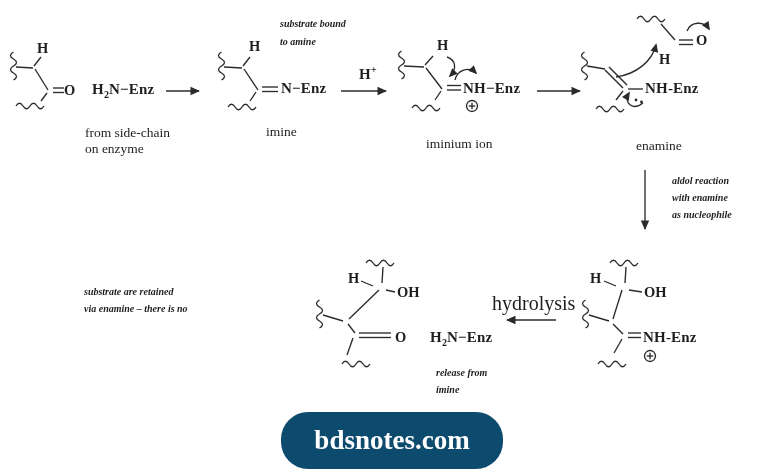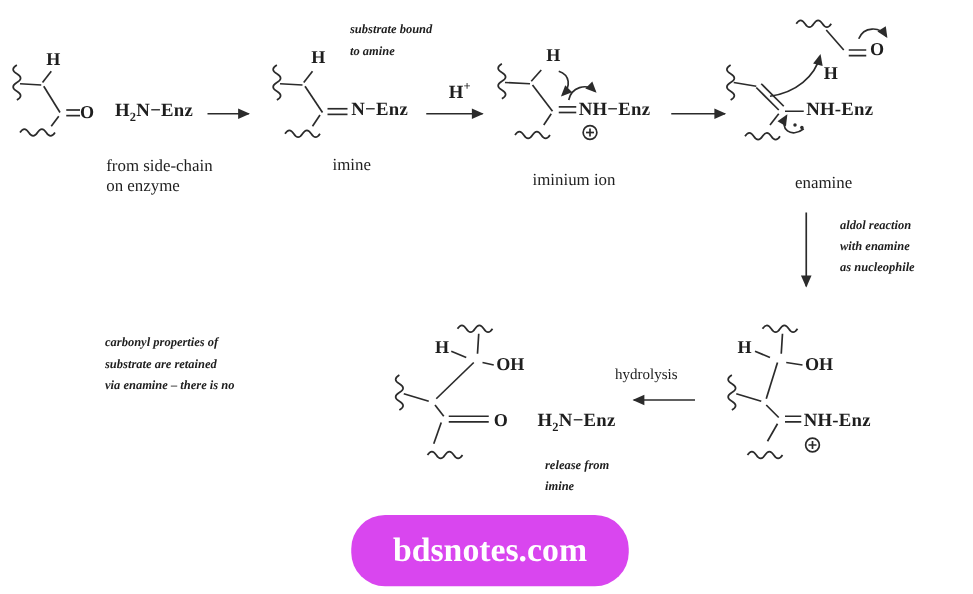--- a/index.html
+++ b/index.html
@@ -8,24 +8,24 @@
     font-family:"Liberation Serif", serif;color:#1e1e1e;
   }
   #scheme-svg{position:absolute;left:0;top:0;}
   .txt{position:absolute;white-space:nowrap;line-height:1;}
   .atom{font-size:14.5px;font-weight:700;}
   .formula{font-size:15px;font-weight:700;letter-spacing:.2px;}
   .formula sub{font-size:10px;font-weight:700;}
   .formula sup{font-size:10px;font-weight:700;}
   .cap{font-size:13.5px;font-weight:400;line-height:16px;}
   .note{font-size:10px;font-style:italic;font-weight:700;line-height:17px;}
-  .plain{font-size:12px;font-weight:400;font-family:Liberation Serif, serif;}
+  .plain{font-size:20px;font-weight:400;font-family:Liberation Serif, serif;}
   .banner{
     position:absolute;left:281px;top:412px;width:222px;height:57px;
-    background:#d946ef;border-radius:27px;display:flex;align-items:center;justify-content:center;
+    background:#0c4a6e;border-radius:27px;display:flex;align-items:center;justify-content:center;
     cursor:pointer;
   }
   .banner span{color:#ffffff;font-size:27px;font-weight:700;font-family:"Liberation Serif",serif;}
 </style>
 </head>
 <body>
 
 <div id="canvas">
 
   <svg id="scheme-svg" width="778" height="475" viewBox="0 0 778 475">
@@ -186,21 +186,20 @@
   <span class="txt plain" style="left:492px;top:293px">hydrolysis</span>
 
   <span class="txt atom" style="left:348px;top:271px">H</span>
   <span class="txt atom" style="left:397px;top:285px">OH</span>
   <span class="txt atom" style="left:395px;top:330px">O</span>
 
   <span class="txt formula" style="left:430px;top:330px"><span>H</span><sub>2</sub><span>N−Enz</span></span>
   <span class="txt note" style="left:436px;top:364px">release from</span>
   <span class="txt note" style="left:436px;top:381px">imine</span>
 
-  <span class="txt note" style="left:84px;top:266px">carbonyl properties of</span>
   <span class="txt note" style="left:84px;top:283px">substrate are retained</span>
   <span class="txt note" style="left:84px;top:300px">via enamine – there is no</span>
 
   <div class="banner">
     <span>bdsnotes.com</span>
   </div>
 
 </div>
 
 </body></html>

